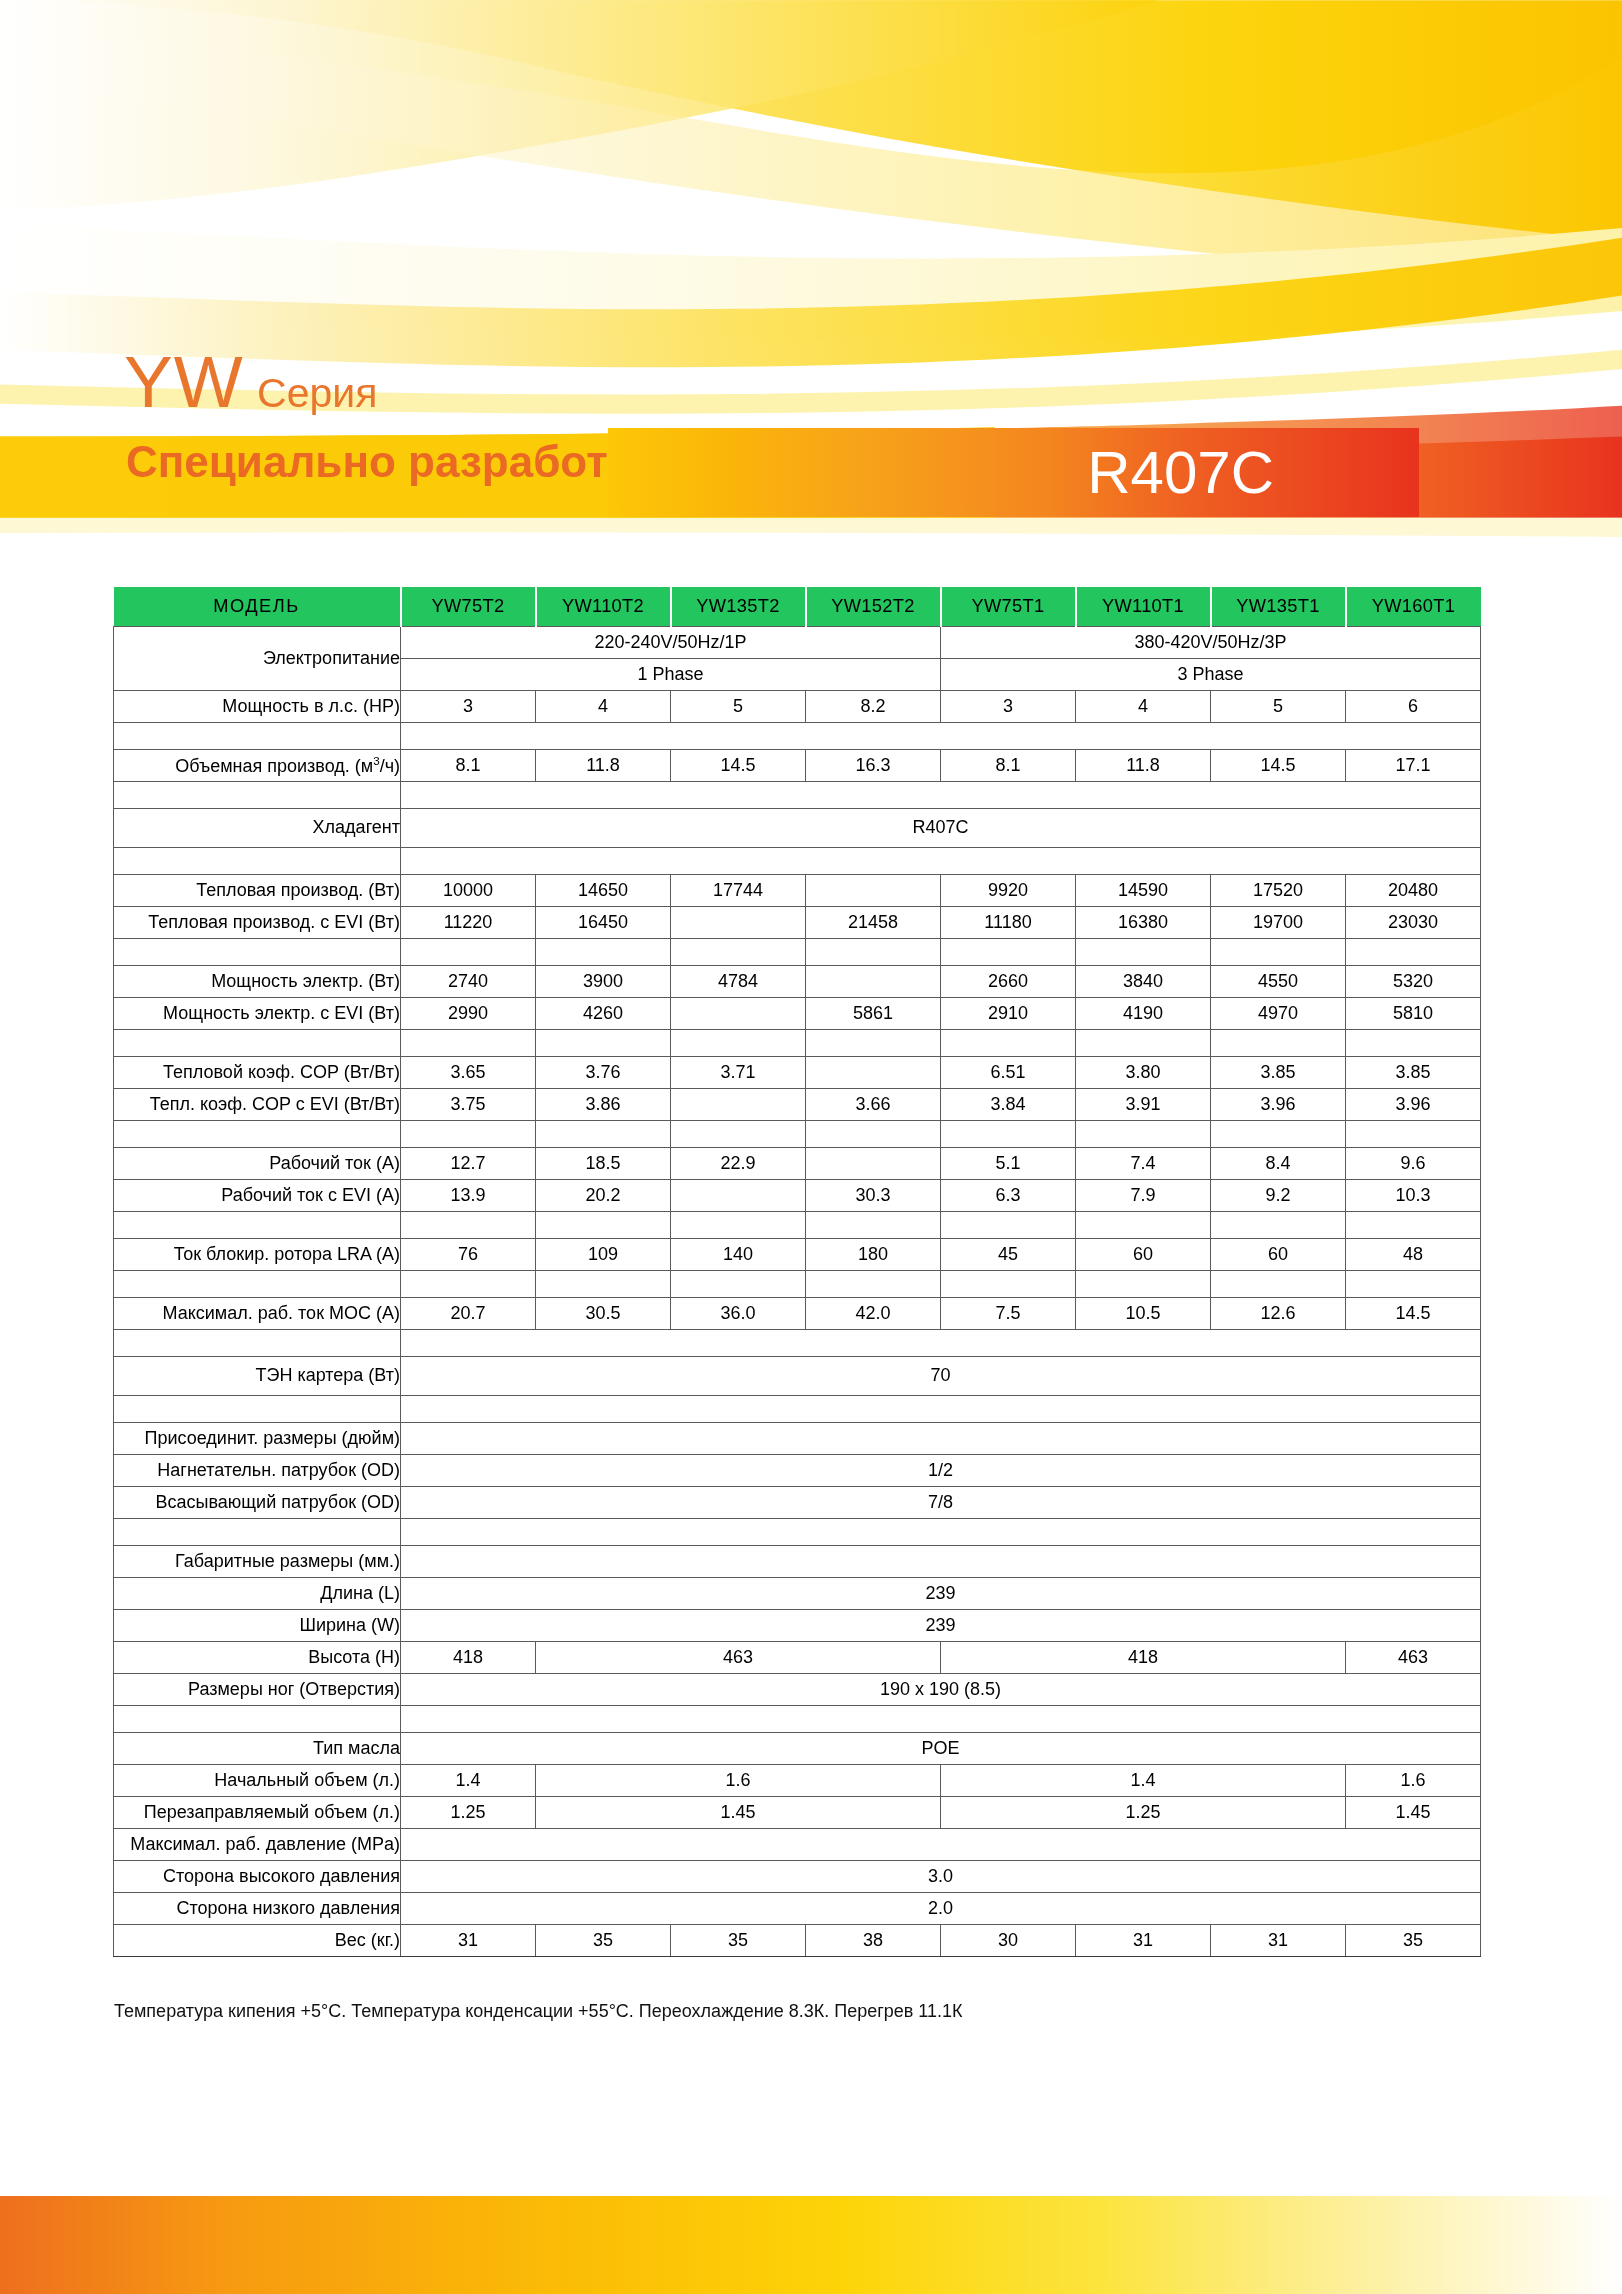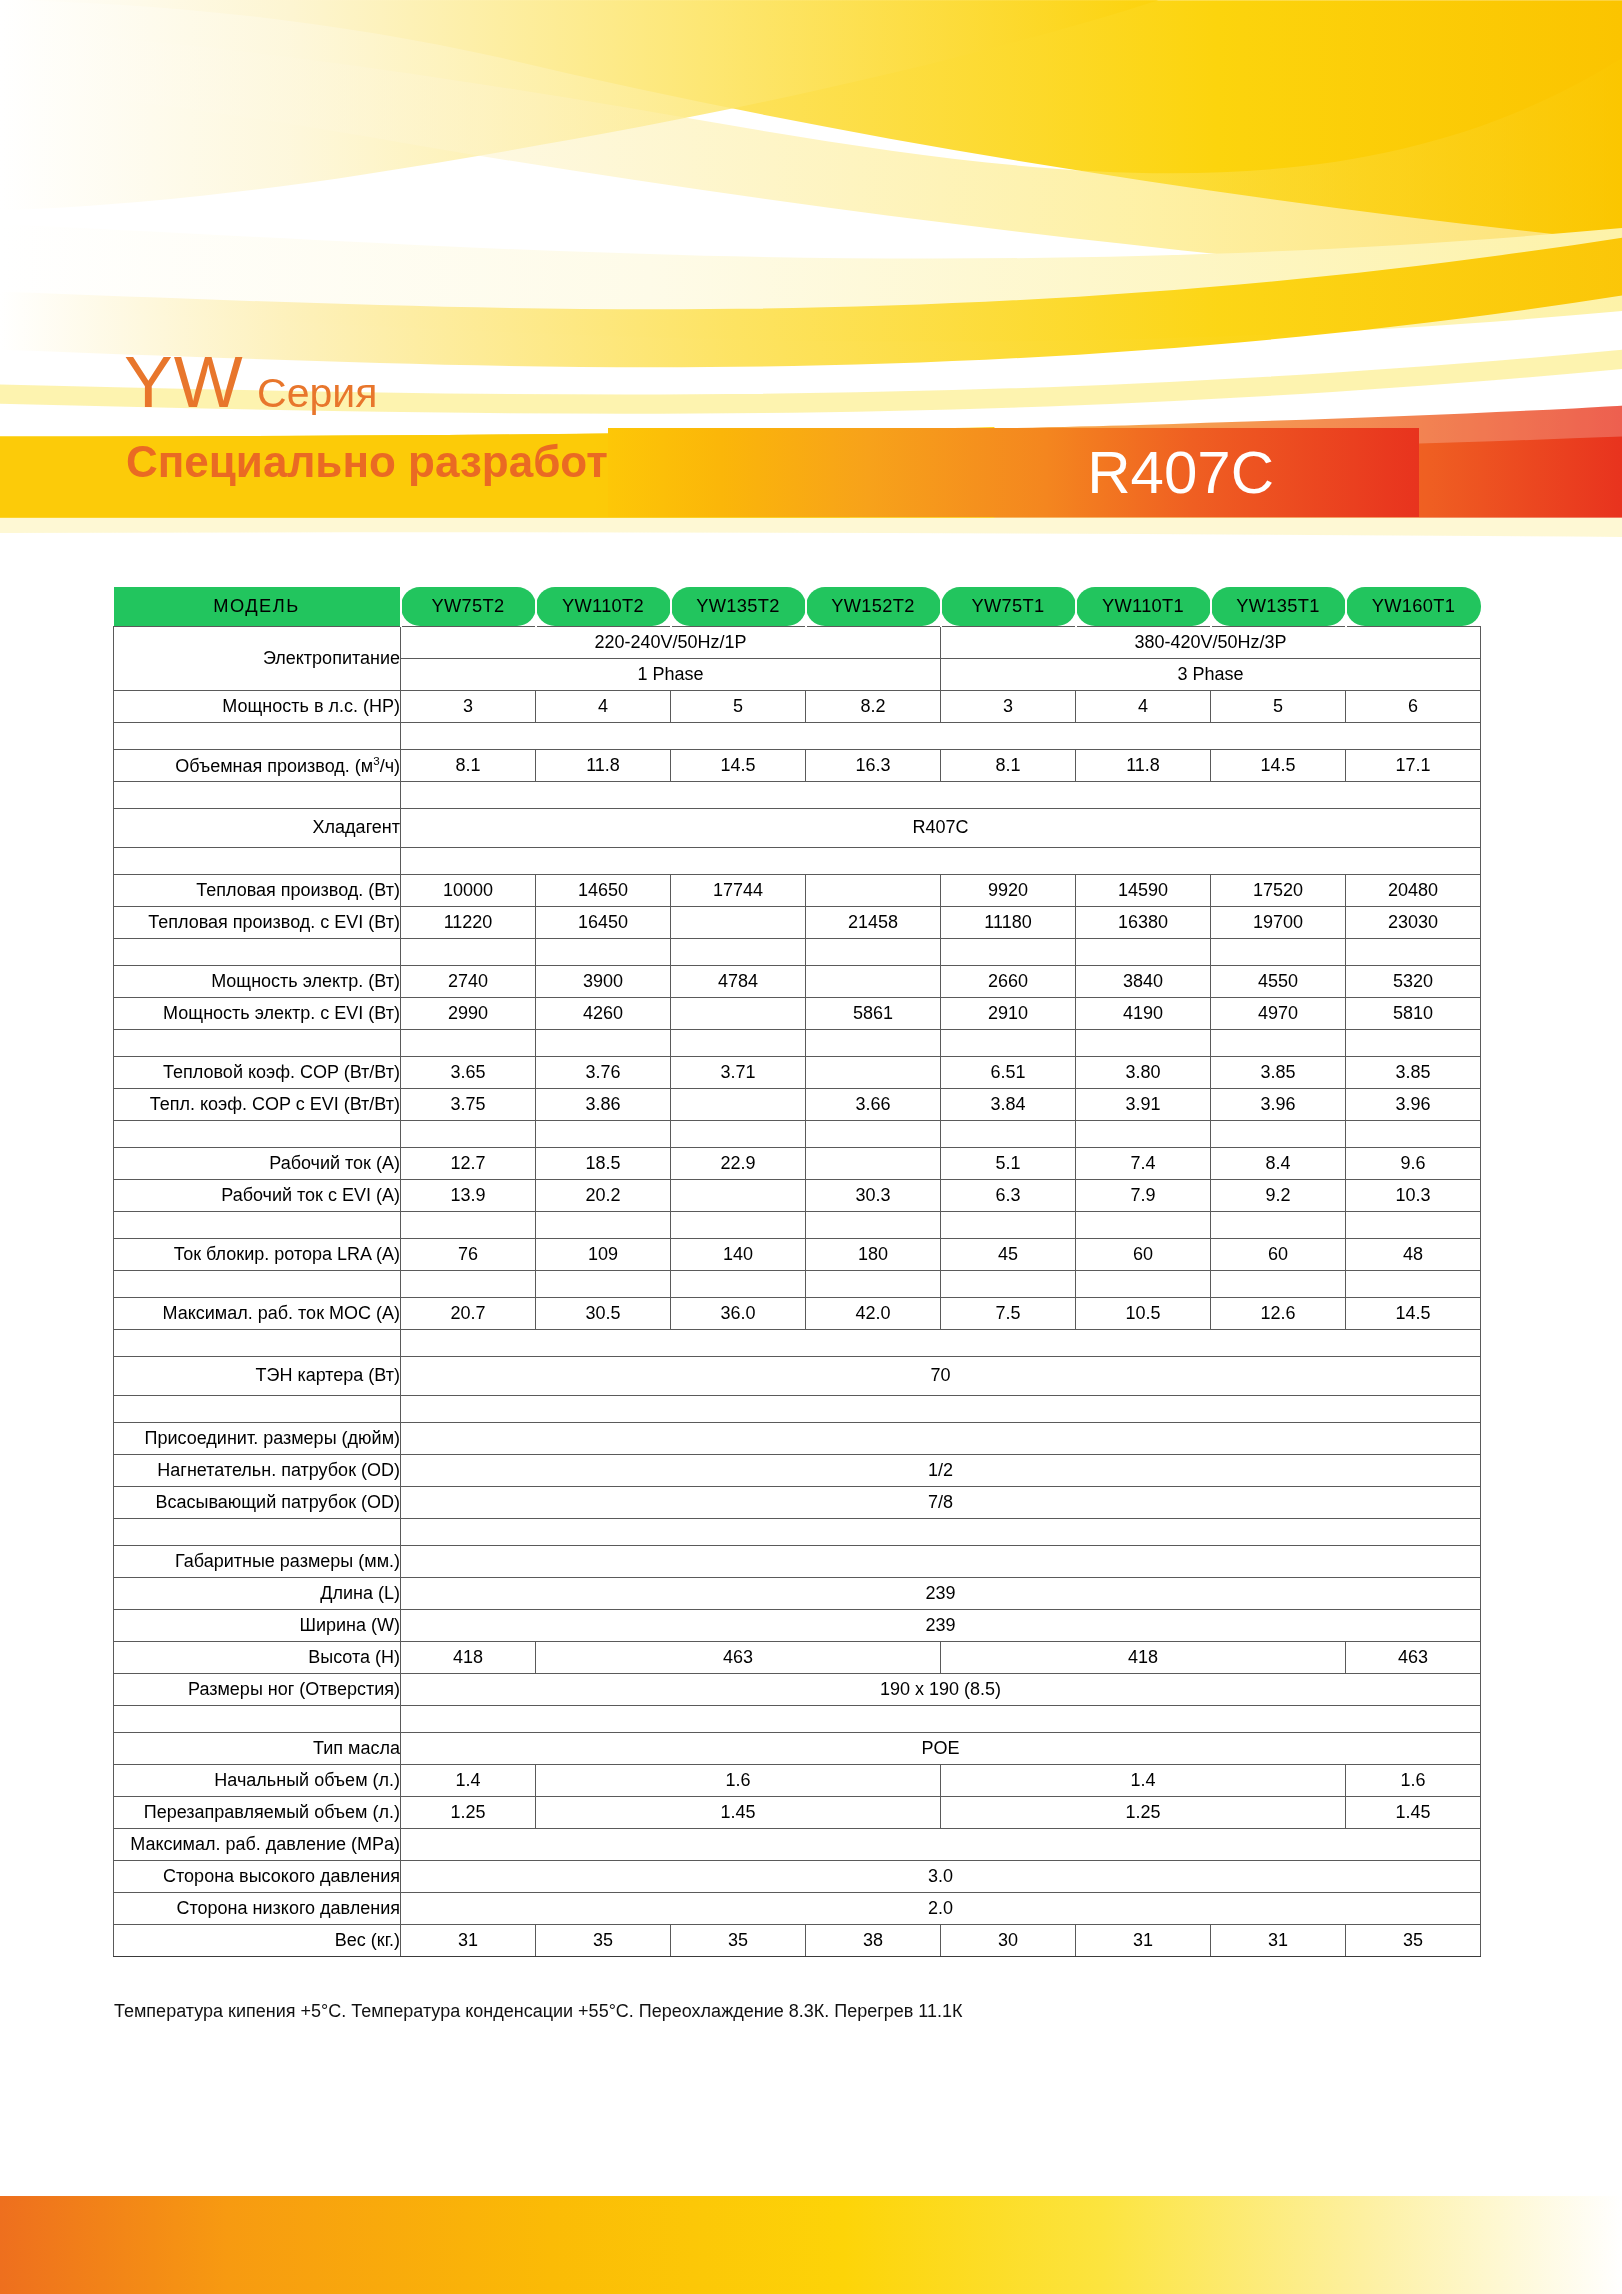--- a/index.html
+++ b/index.html
@@ -125,21 +125,21 @@
     border: none;
     text-align: center;
     height: 39px;
     font-size: 18.3px;
     letter-spacing: 0.3px;
     vertical-align: middle;
   }
   tr.hdr th.hdr-label {
     letter-spacing: 1.5px;
   }
-  tr.hdr th + th { border-left: 2.9px solid #ffffff; border-radius: 19px; }
+  tr.hdr th + th { border-left: 2.9px solid #ffffff; }
 
   td.lbl {
     text-align: right;
     padding-left: 8.7px;
     white-space: nowrap;
     font-size: 18px;
   }
   td.val { text-align: center; }
 
   tr.spacer td { height: 27px; }

